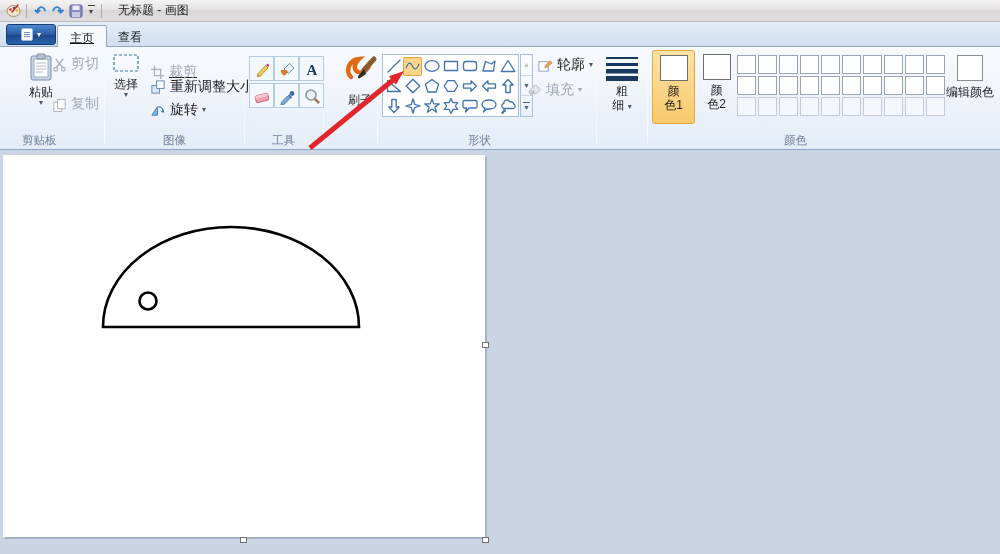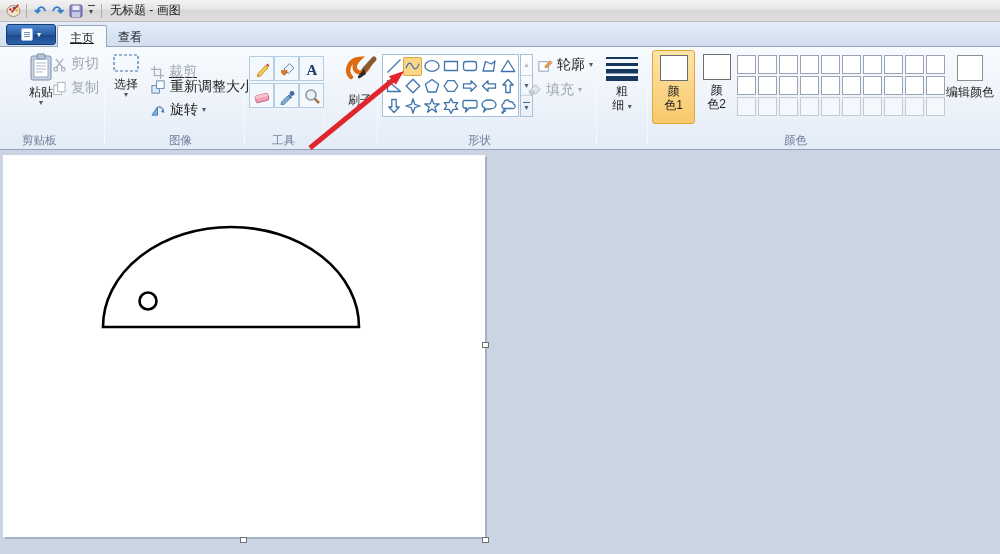--- a/index.html
+++ b/index.html
@@ -9,21 +9,21 @@
 
   
   .titlebar { position:absolute; left:0; top:0; width:1000px; height:22px;
     background:linear-gradient(#F4F3F3, #E6E4E5 45%, #D8D6D7 46%, #DFDDDE);
     border-bottom:1px solid #BDBBBC; display:flex; align-items:center; padding-left:4px; }
   .qat-sep { width:1px; height:14px; background:#AFAFAF; margin:0 4px; }
   .qat-btn { width:18px; height:18px; display:flex; align-items:center; justify-content:center; }
   .arrow-glyph { color:#2F7FD0; font-weight:bold; font-size:14px; line-height:14px; }
   .qat-caret { font-size:8px; color:#444; display:flex; flex-direction:column; align-items:center; width:12px; }
   .qat-caret .bar { width:7px; height:1px; background:#444; margin-bottom:1px; }
-  .win-title { margin-left:4px; color:#1A1A1A; font-size:12px; }
+  .win-title { margin-left:12px; color:#1A1A1A; font-size:12px; }
 
   
   .tabrow { position:absolute; left:0; top:22px; width:1000px; height:25px;
     background:linear-gradient(#E4EDF8, #D2DEEF); border-bottom:1px solid #95A6BE; }
   .menu-btn { position:absolute; left:6px; top:2px; width:50px; height:21px; border-radius:3px;
     background:linear-gradient(#4C86CE, #2A5CA4 50%, #1D4786 51%, #2A62AE);
     border:1px solid #173A6E; display:flex; align-items:center; justify-content:center; gap:4px; }
   .menu-doc { width:12px; height:13px; background:#FFF; border-radius:2px; border:1px solid #9FBBDD;
     display:flex; flex-direction:column; justify-content:center; gap:1px; padding:2px; }
   .menu-doc i { display:block; height:1px; background:#6B93C4; }
@@ -150,21 +150,21 @@
       <div class="caret">▾</div>
     </div>
     <div class="hrow" style="left:52px;top:8px;">
       <svg width="15" height="15" viewBox="0 0 16 16">
         <path d="M4,2 L12,12 M12,2 L4,12" stroke="#A8B0BA" stroke-width="1.4" fill="none"></path>
         <circle cx="4" cy="13" r="2" fill="none" stroke="#A8B0BA" stroke-width="1.3"></circle>
         <circle cx="12" cy="13" r="2" fill="none" stroke="#A8B0BA" stroke-width="1.3"></circle>
       </svg>
       <span class="smalllabel dis">剪切</span>
     </div>
-    <div class="hrow" style="left:52px;top:32px;">
+    <div class="hrow" style="left:52px;top:48px;align-items:flex-end;">
       <svg width="15" height="15" viewBox="0 0 16 16">
         <rect x="2" y="4.5" width="8" height="10" fill="#FFF" stroke="#A8B0BA"></rect>
         <rect x="6" y="1.5" width="8" height="10" fill="#FFF" stroke="#A8B0BA"></rect>
       </svg>
       <span class="smalllabel dis">复制</span>
     </div>
     <div class="grouplabel" style="left:22px">剪贴板</div>
 
     <div style="position:absolute;left:108px;top:5px;width:36px;text-align:center;">
       <svg width="28" height="22" viewBox="0 0 28 22">
@@ -188,21 +188,21 @@
     </div>
     <div class="hrow" style="left:150px;top:54px;">
       <svg width="16" height="15" viewBox="0 0 17 16">
         <path d="M2,13 L8,4 L8,13 Z" fill="#7FB2DC" stroke="#4A7CB0"></path>
         <path d="M9,4 A5,5 0 0 1 14,9" stroke="#4A7CB0" fill="none" stroke-width="1.4"></path>
         <path d="M14,6.5 L15.5,10.5 L11.5,9.5 Z" fill="#4A7CB0"></path>
       </svg>
       <span class="smalllabel">旋转</span>
       <span class="caret">▾</span>
     </div>
-    <div class="grouplabel" style="left:169px">图像</div>
+    <div class="grouplabel" style="left:163px">图像</div>
 
     <div id="tools-grid">
         <div class="toolbtn" style="left: 249px; top: 9px;">
           <svg width="18" height="18" viewBox="0 0 18 18">
             <path d="M5,13.5 L12.5,5.5 L15,8 L7.5,16 L4,16.8 Z" fill="#F2C94C" stroke="#B08A2E" stroke-width="0.8"></path>
             <path d="M5,13.5 L4,16.8 L7.5,16 Z" fill="#D99A5B"></path>
             <path d="M13.8,4.2 L15.8,6.2" stroke="#C04040" stroke-width="2"></path>
           </svg>
         </div>
         <div class="toolbtn" style="left: 274px; top: 9px;">

